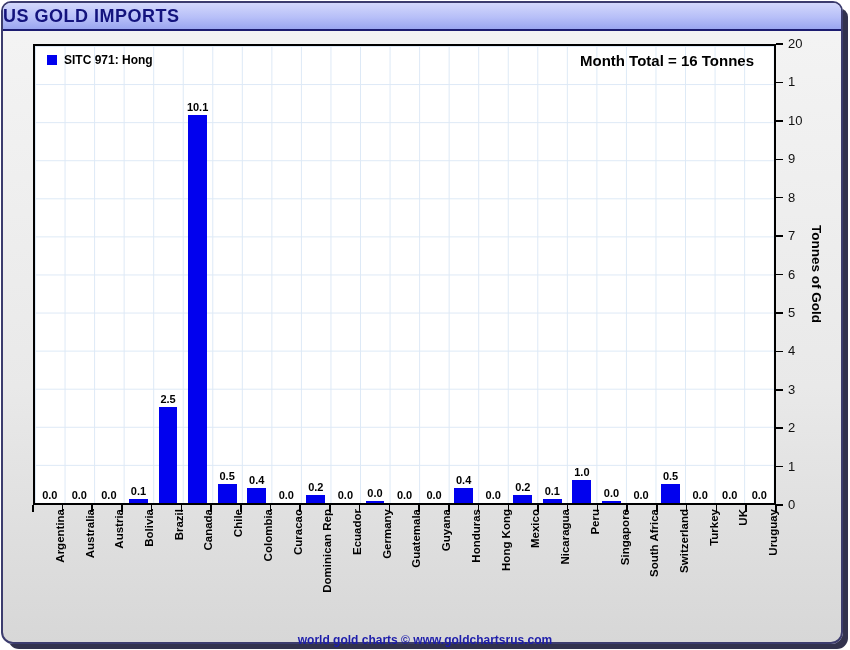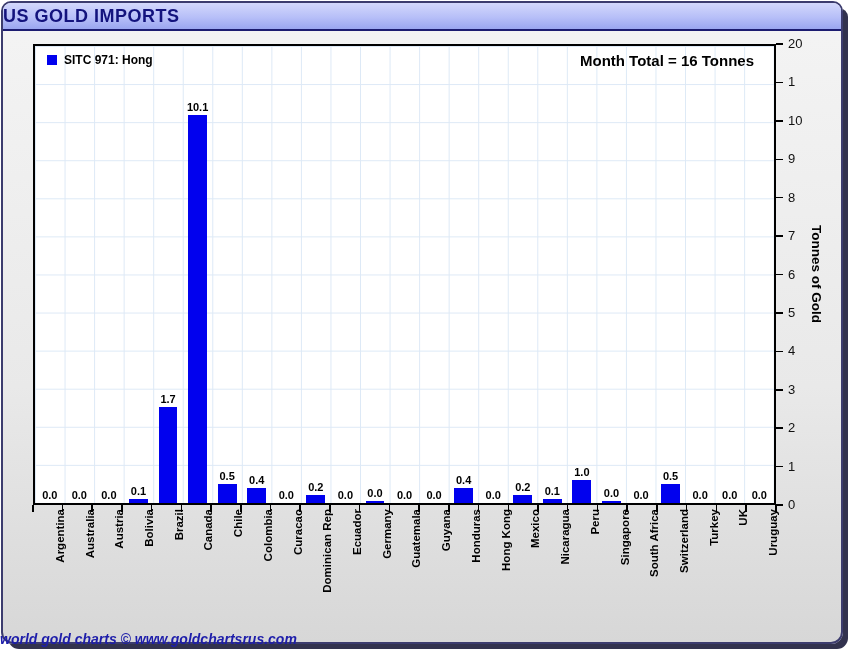--- a/index.html
+++ b/index.html
@@ -73,22 +73,22 @@
   .ytick-mark { position: absolute; left: 0; width: 7px; height: 1.5px; background: #000; }
   .ytick-label { position: absolute; left: 12px; font-size: 13px; color: #111; line-height: 14px; }
 
   .y-axis-title {
     position: absolute; left: 809px; top: 274px;
     transform: translateY(-50%);
     writing-mode: vertical-rl;
     font-size: 13.5px; font-weight: bold; color: #000; white-space: nowrap;
   }
 
-  .footer { position: absolute; left: 0; bottom: 3px; width: 100%; 
-    font-size: 14px; font-weight: bold; color: #1d1daa; font-style: italic; }
+  .footer { position: absolute; left: 0; bottom: 3px; width: 100%; text-align: center;
+    font-size: 12px; font-weight: bold; color: #1d1daa; }
 </style>
 </head>
 <body>
 
 <div id="canvas">
   <div class="frame">
 
     <div class="header">
       <div class="title">US GOLD IMPORTS</div>
     </div>
@@ -107,21 +107,21 @@
         </div>
         <div class="bar-slot">
           <div class="value-label">0.0</div>
           <div class="bar" style="background: rgb(1, 1, 238); height: 0px;"></div>
         </div>
         <div class="bar-slot">
           <div class="value-label">0.1</div>
           <div class="bar" style="background: rgb(1, 1, 238); height: 3.8px;"></div>
         </div>
         <div class="bar-slot">
-          <div class="value-label">1.7</div>
+          <div class="value-label">2.5</div>
           <div class="bar" style="background: rgb(1, 1, 238); height: 96px;"></div>
         </div>
         <div class="bar-slot">
           <div class="value-label">10.1</div>
           <div class="bar" style="background: rgb(1, 1, 238); height: 388px;"></div>
         </div>
         <div class="bar-slot">
           <div class="value-label">0.5</div>
           <div class="bar" style="background: rgb(1, 1, 238); height: 19.2px;"></div>
         </div>

